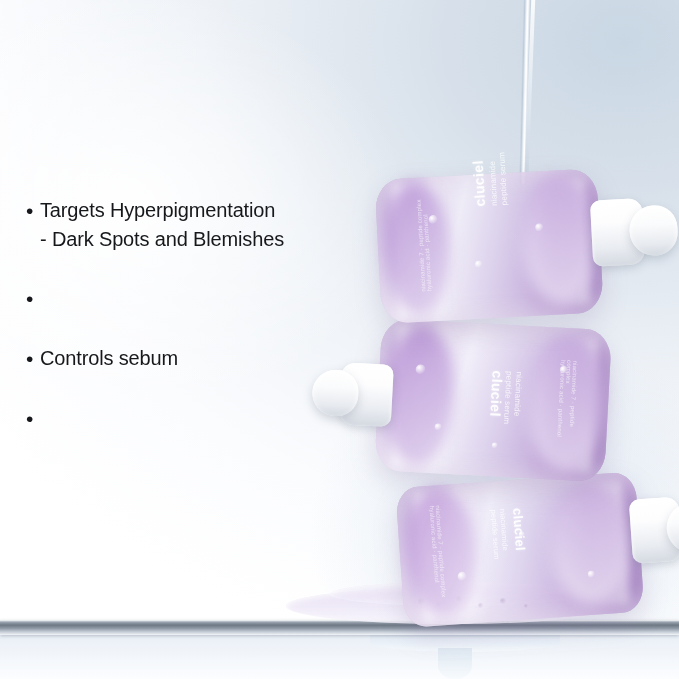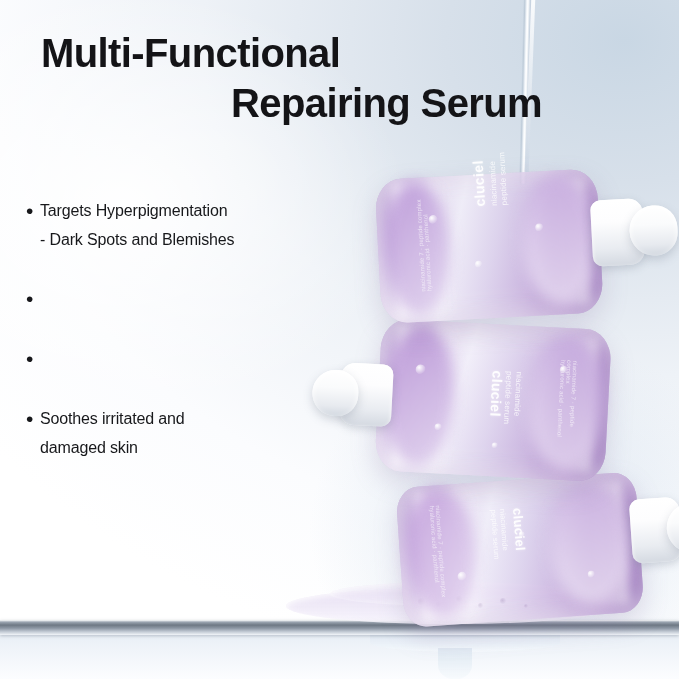--- a/index.html
+++ b/index.html
@@ -29,21 +29,21 @@
   }
   .title-line.l2{text-align:left;padding-left:190px;margin-top:4px;}
 
   
   .bullets{position:absolute;left:26px;top:196px;width:360px;z-index:40;}
   .bullet{display:flex;align-items:flex-start;margin-bottom:30px;}
   .bullet .dot{
     width:14px;flex:0 0 14px;color:#17181b;font-size:21px;line-height:30px;text-align:left;
   }
   .bullet .btxt{
-    color:#17181b;font-size:16px;line-height:29px;letter-spacing:-0.15px;
+    color:#17181b;font-size:20px;line-height:29px;letter-spacing:-0.15px;
     white-space:pre-line;
   }
 
   
   .shelf{position:absolute;left:0;right:0;top:620px;height:15px;z-index:28;
     background:linear-gradient(to bottom,
       rgba(255,255,255,.85) 0%,
       #9aa4b0 14%,
       #6e7884 34%,
       #8e98a5 55%,
@@ -199,35 +199,30 @@
   <div class="pool-sparkle" style="left:456px;top:596px;width:6px;height:6px;"></div>
   <div class="pool-sparkle" style="left:478px;top:603px;width:5px;height:5px;"></div>
   <div class="pool-sparkle" style="left:500px;top:598px;width:6px;height:6px;"></div>
   <div class="pool-sparkle" style="left:524px;top:604px;width:4px;height:4px;"></div>
 
   <div class="shelf"></div>
 
   <div class="drip" style="left:370px;top:634px;width:190px;height:18px;border-radius:0 0 50% 50%;"></div>
   <div class="drip" style="left:438px;top:648px;width:34px;height:31px;border-radius:0 0 46% 46%;"></div>
 
-<div class="headline">
-      <div class="title-line">Multi-Functional</div>
-      <div class="title-line l2">Repairing Serum</div>
-    </div>
     <div class="bullets">
       <div class="bullet">
         <span class="dot">•</span>
         <span class="btxt">Targets Hyperpigmentation
  - Dark Spots and Blemishes</span>
       </div>
       <div class="bullet">
         <span class="dot">•</span>
       </div>
       <div class="bullet">
         <span class="dot">•</span>
-      </div>
-      <div class="bullet">
-        <span class="dot">•</span>
-        <span class="btxt">Soothes irritated and
-damaged skin</span>
+        <span class="btxt">Controls sebum</span>
+      </div>
+      <div class="bullet">
+        <span class="dot">•</span>
       </div>
     </div>
   </div>
 
 </body></html>

